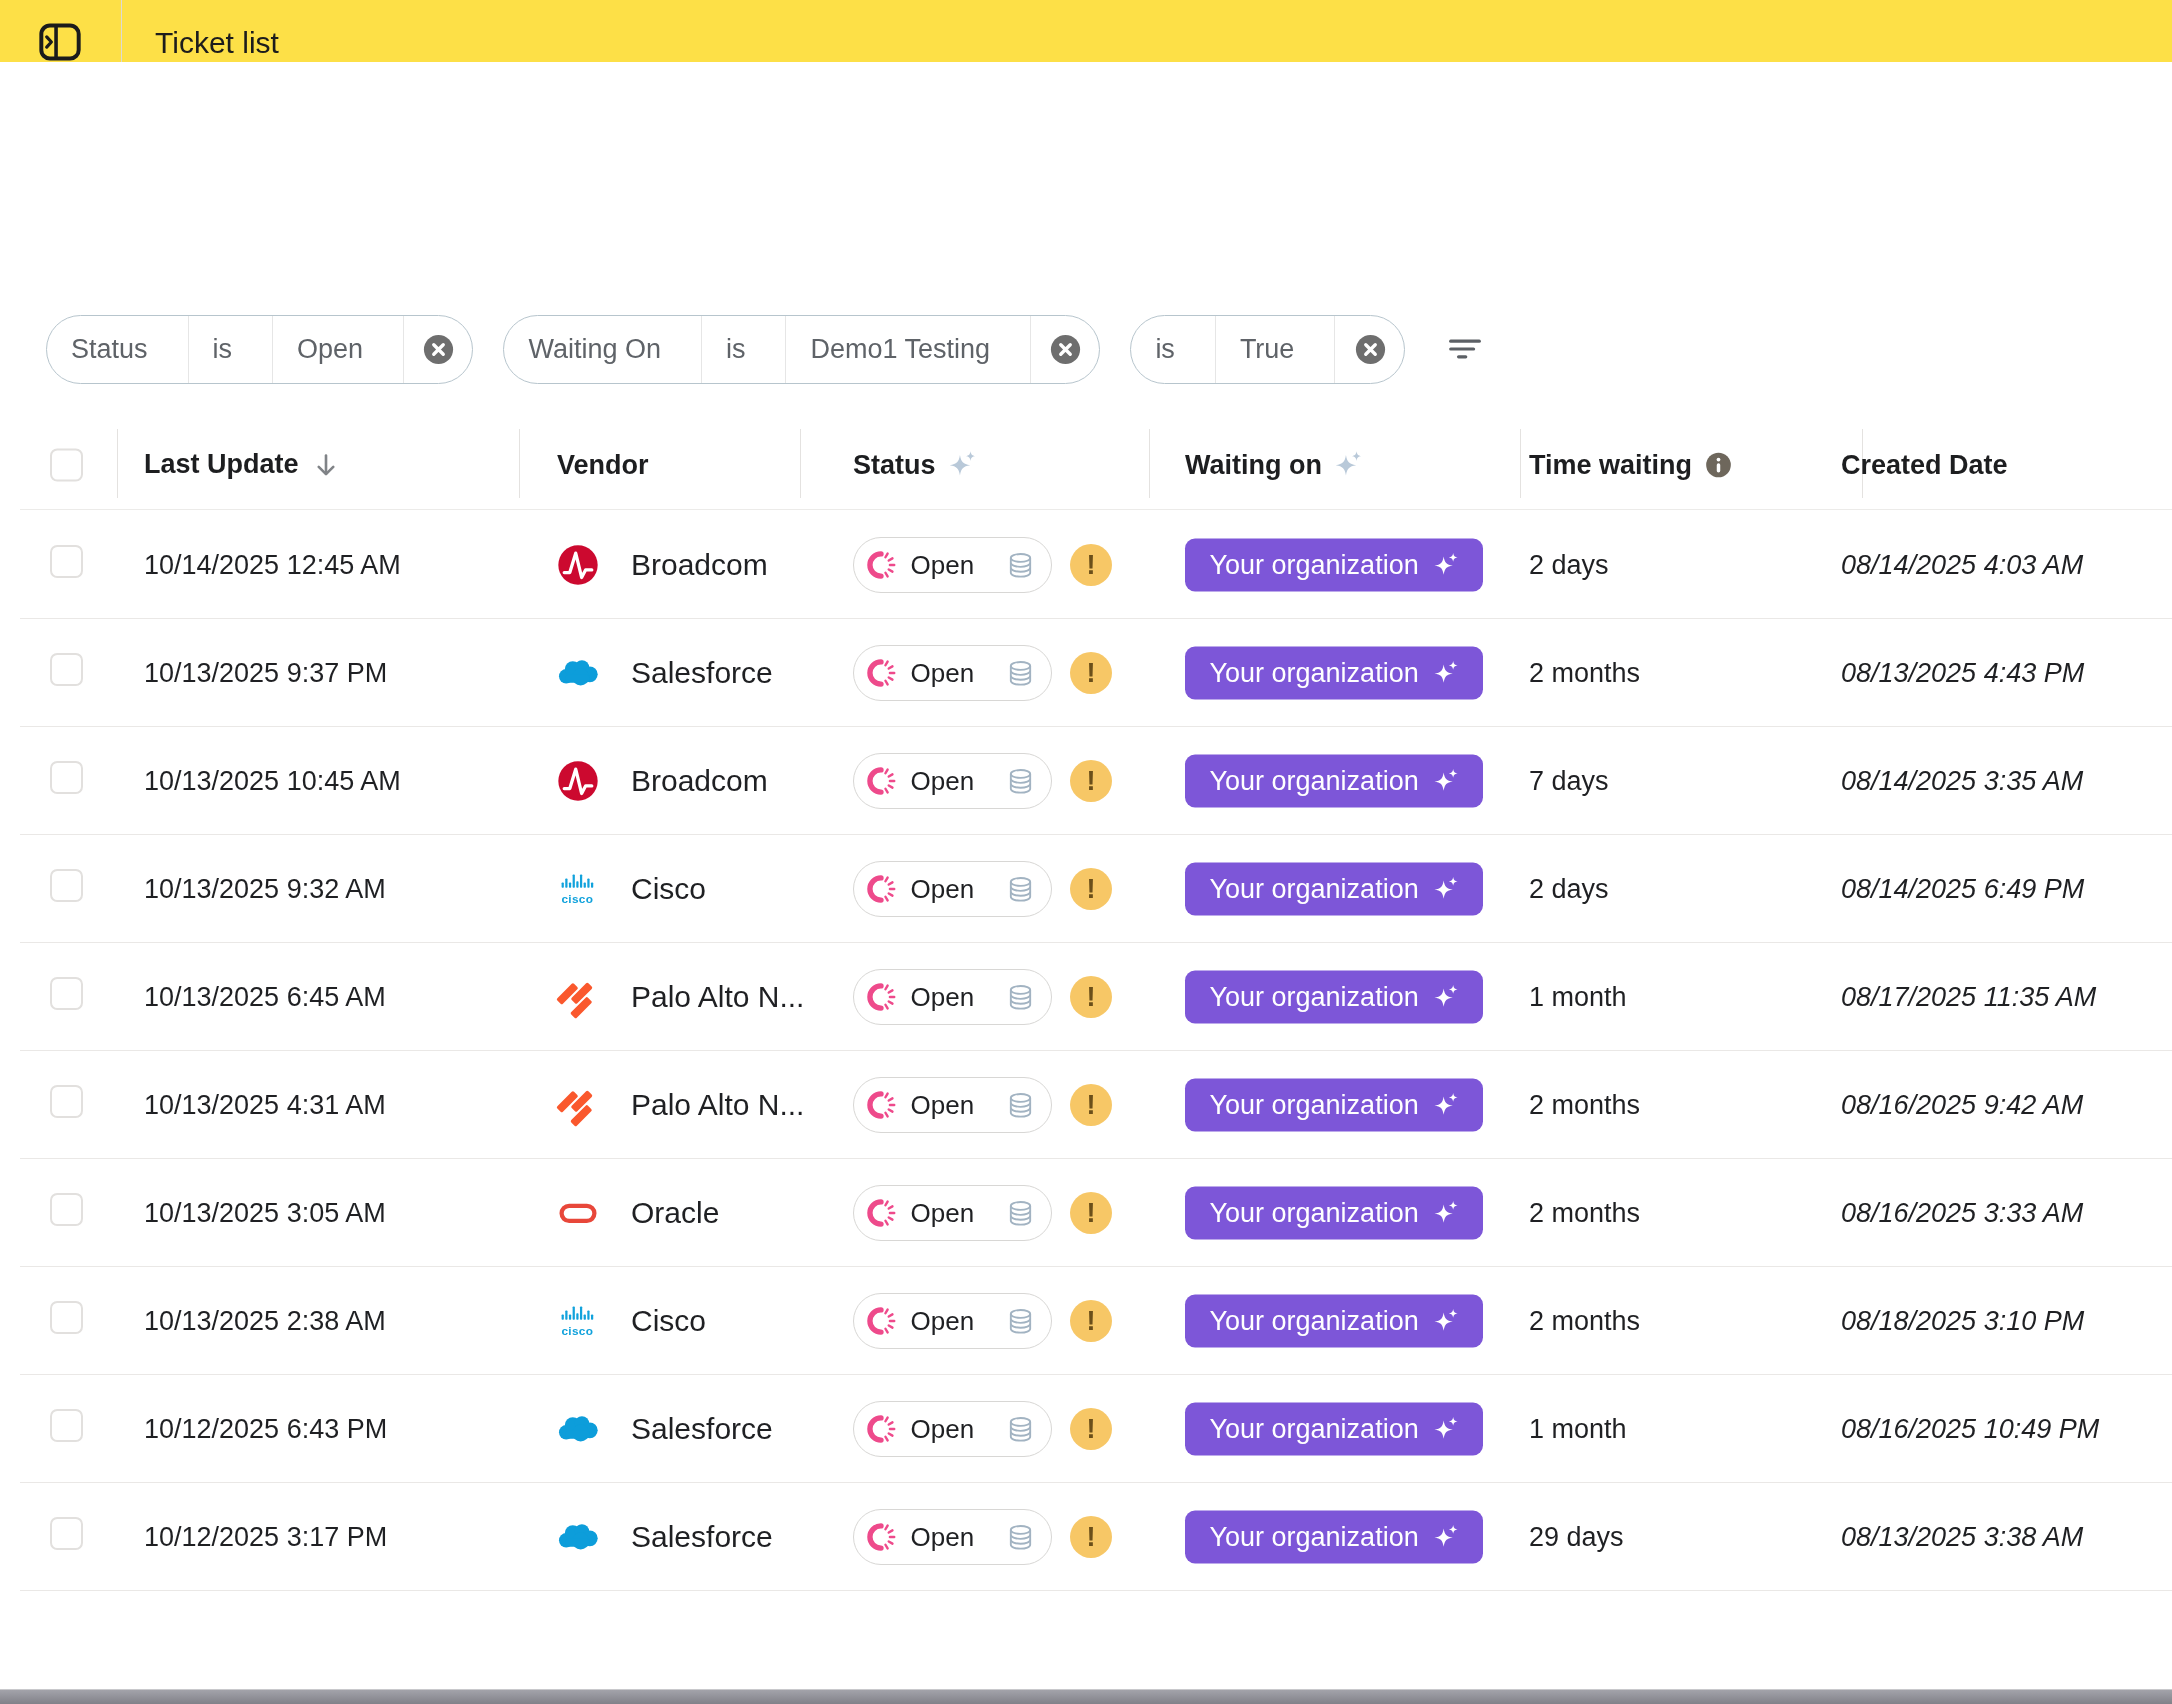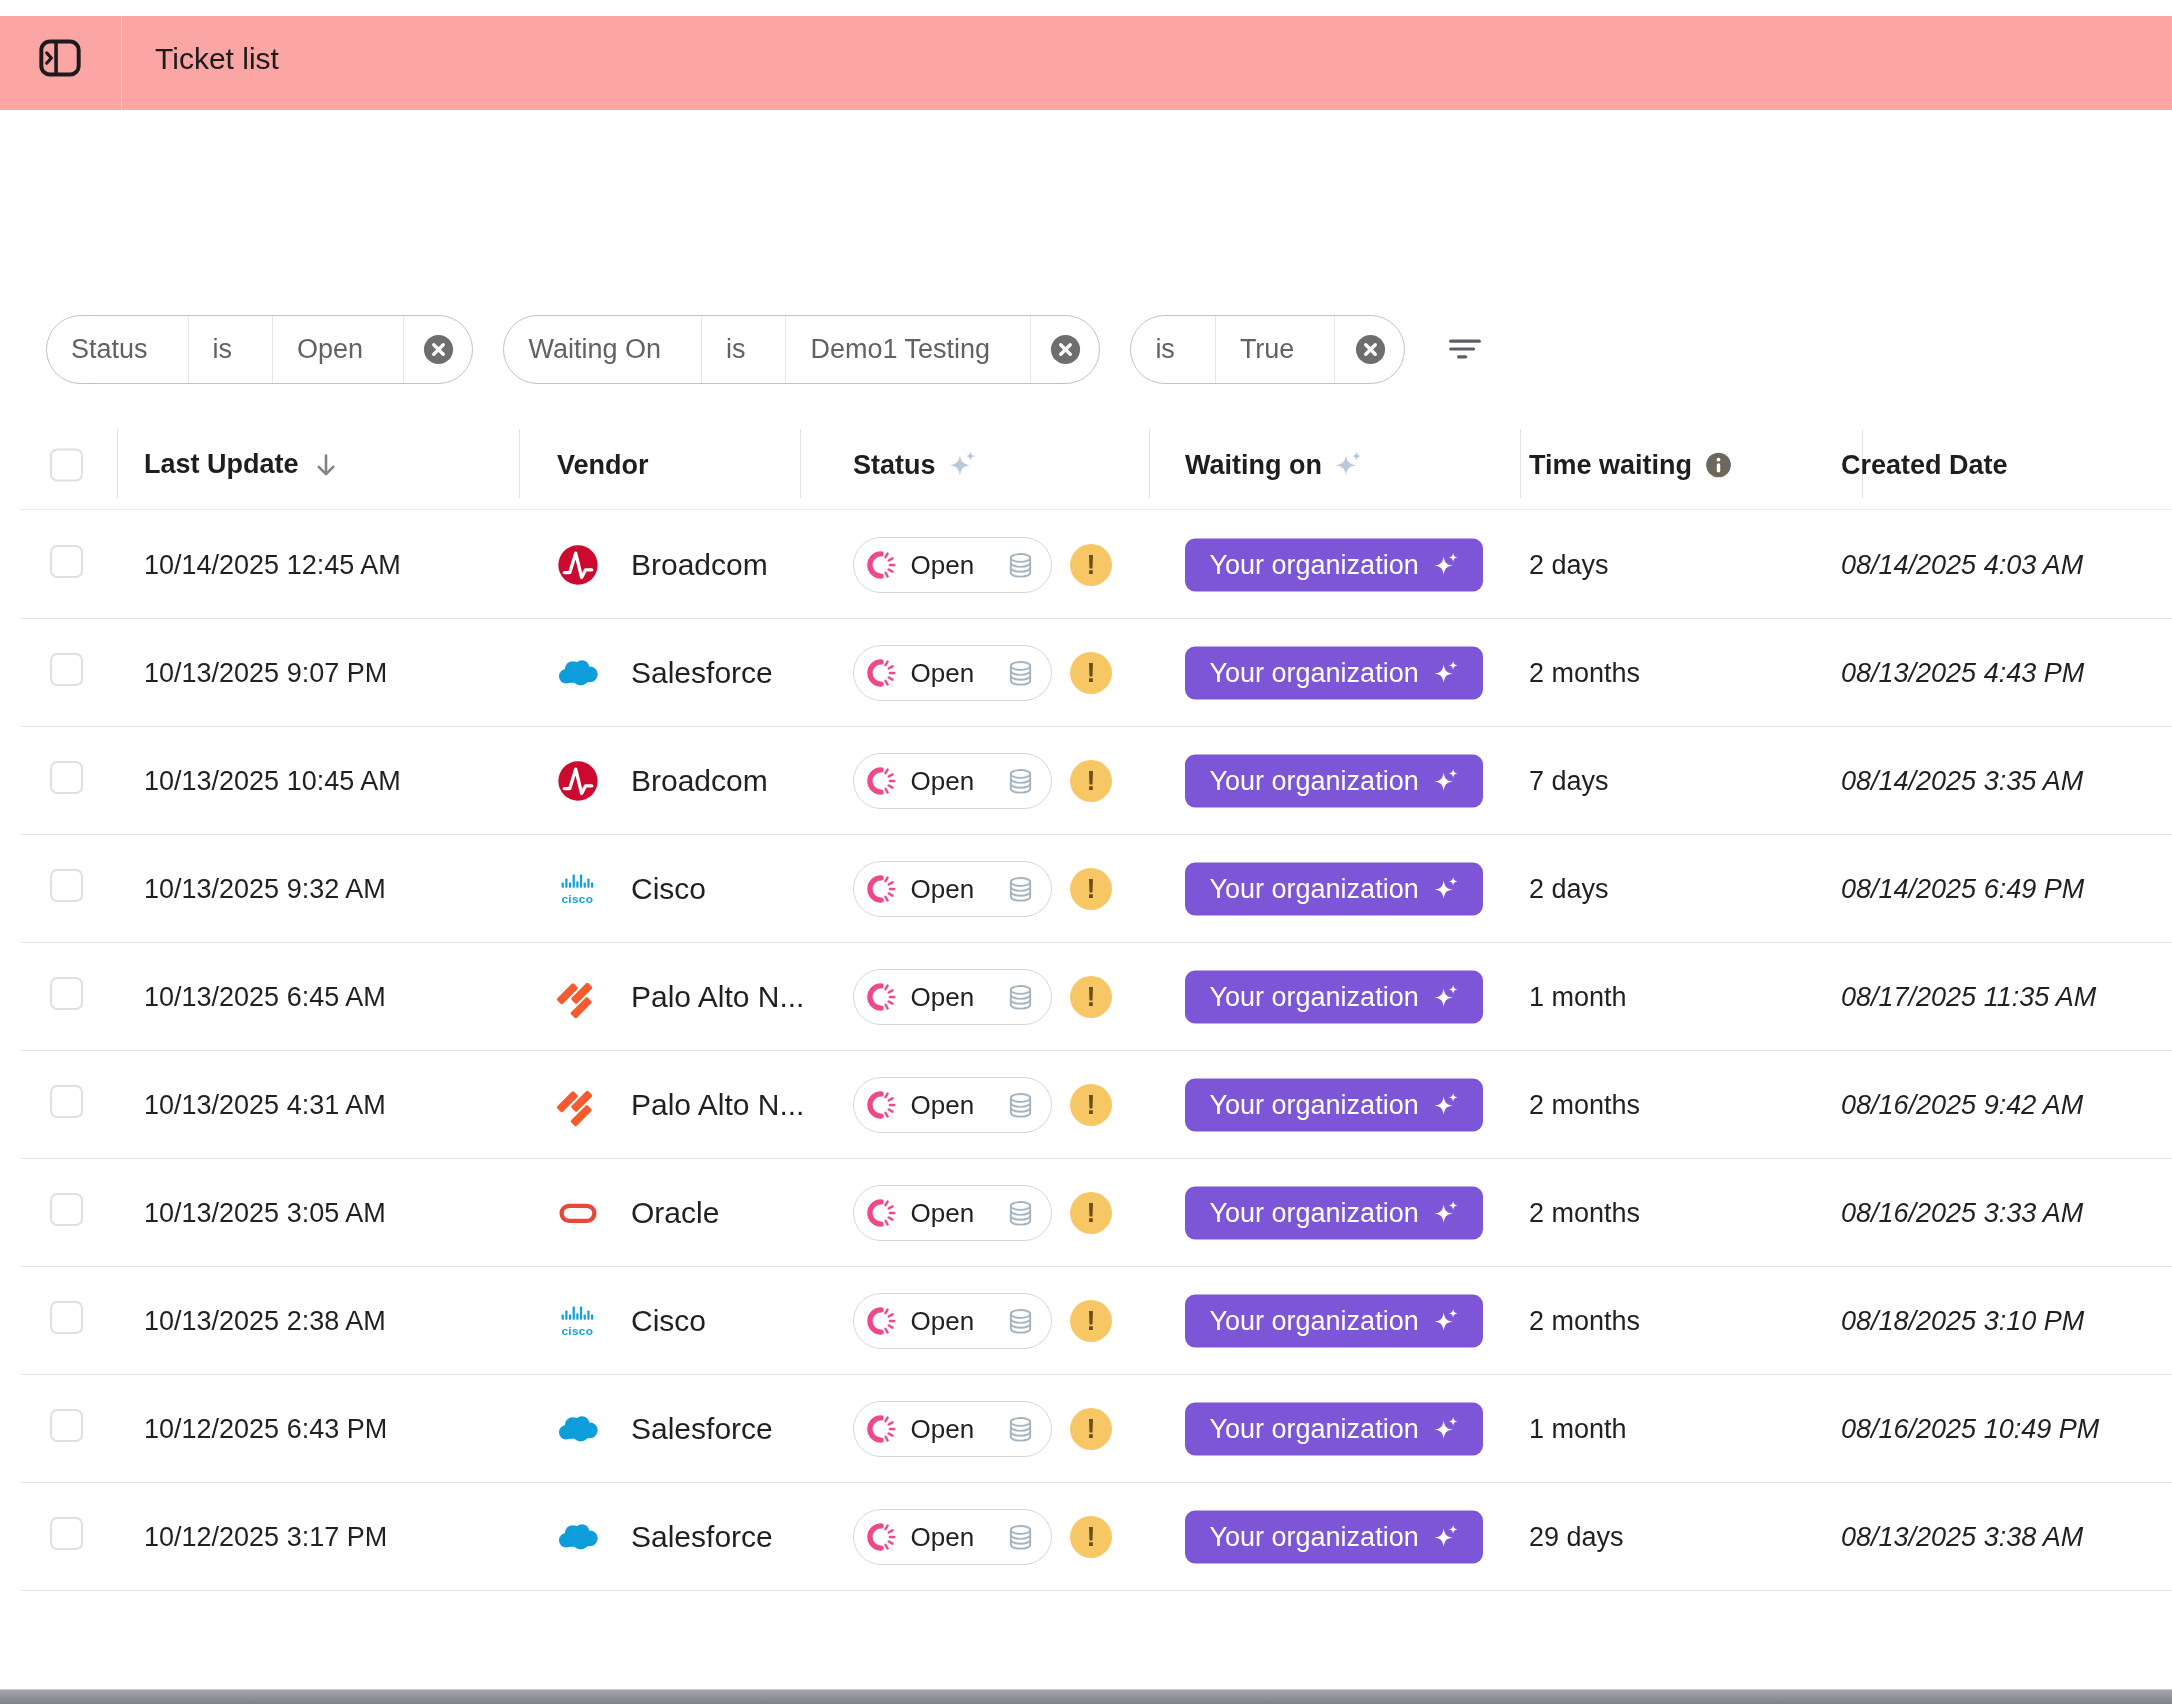--- a/index.html
+++ b/index.html
@@ -3,21 +3,21 @@
 <meta charset="utf-8">
 <style>
   * { margin:0; padding:0; box-sizing:border-box; }
   html,body { background:#fff; }
   .page {
     position:relative; width:2172px; height:1705px; overflow:hidden;
     background:#ffffff; font-family:"Liberation Sans","DejaVu Sans",sans-serif;
     color:#202124;
   }
   
-  .app-header { position:absolute; top:16px; left:0; right:0; height:94px; background:#fca5a5; }
+  .app-header { position:absolute; top:0; left:0; right:0; height:62px; background:#fde047; }
   .toggle-btn { position:absolute; left:37px; top:19.4px; width:46px; height:46px; cursor:pointer; background:none; border:none; }
   .header-divider { position:absolute; left:121px; top:0; bottom:0; width:1.4px; background:#dcd9d6; }
   .app-title { position:absolute; left:155px; top:0; height:85px; line-height:85px; font-size:30px; font-weight:500; color:#1c1c1c; }
   
   .search-box { position:absolute; left:21.6px; right:21.6px; top:204px; height:92px;
     border:1.4px solid #c6c4c1; border-radius:11.5px; background:#fff; }
   .search-box input { width:100%; height:100%; border:none; outline:none; background:transparent;
     font-family:inherit; font-size:29px; color:#202124; padding:0 33px; }
   
   .filter-bar { position:absolute; top:314px; left:46px; right:21.6px; height:70px;
@@ -214,21 +214,21 @@
               <path d="M19 8 C20.8 18.5 23.5 21.2 34 23 C23.5 24.8 20.8 27.5 19 38 C17.2 27.5 14.5 24.8 4 23 C14.5 21.2 17.2 18.5 19 8 Z"></path>
               <path d="M34.5 2.5 C35.4 7.5 36.7 8.8 41.7 9.7 C36.7 10.6 35.4 11.9 34.5 16.9 C33.6 11.9 32.3 10.6 27.3 9.7 C32.3 8.8 33.6 7.5 34.5 2.5 Z"></path>
             </svg>
       </span>
     </span>
     <span class="cell col-time">2 days</span>
     <span class="cell col-created">08/14/2025 4:03 AM</span>
   </div>
       <div class="trow">
     <span class="cell col-check"><span class="checkbox" role="checkbox"></span></span>
-    <span class="cell col-update">10/13/2025 9:07 PM</span>
+    <span class="cell col-update">10/13/2025 9:37 PM</span>
     <span class="cell col-vendor">
       <span class="vendor-icon">
             <svg width="42" height="32" viewBox="0 0 64 46" fill="#0d9dda">
               <circle cx="14" cy="28" r="11"></circle>
               <circle cx="24" cy="17" r="12"></circle>
               <circle cx="38" cy="14.5" r="11"></circle>
               <circle cx="50" cy="25" r="12"></circle>
               <circle cx="36" cy="29" r="13"></circle>
               <rect x="13" y="25" width="37" height="13" rx="6.5"></rect>
             </svg>

